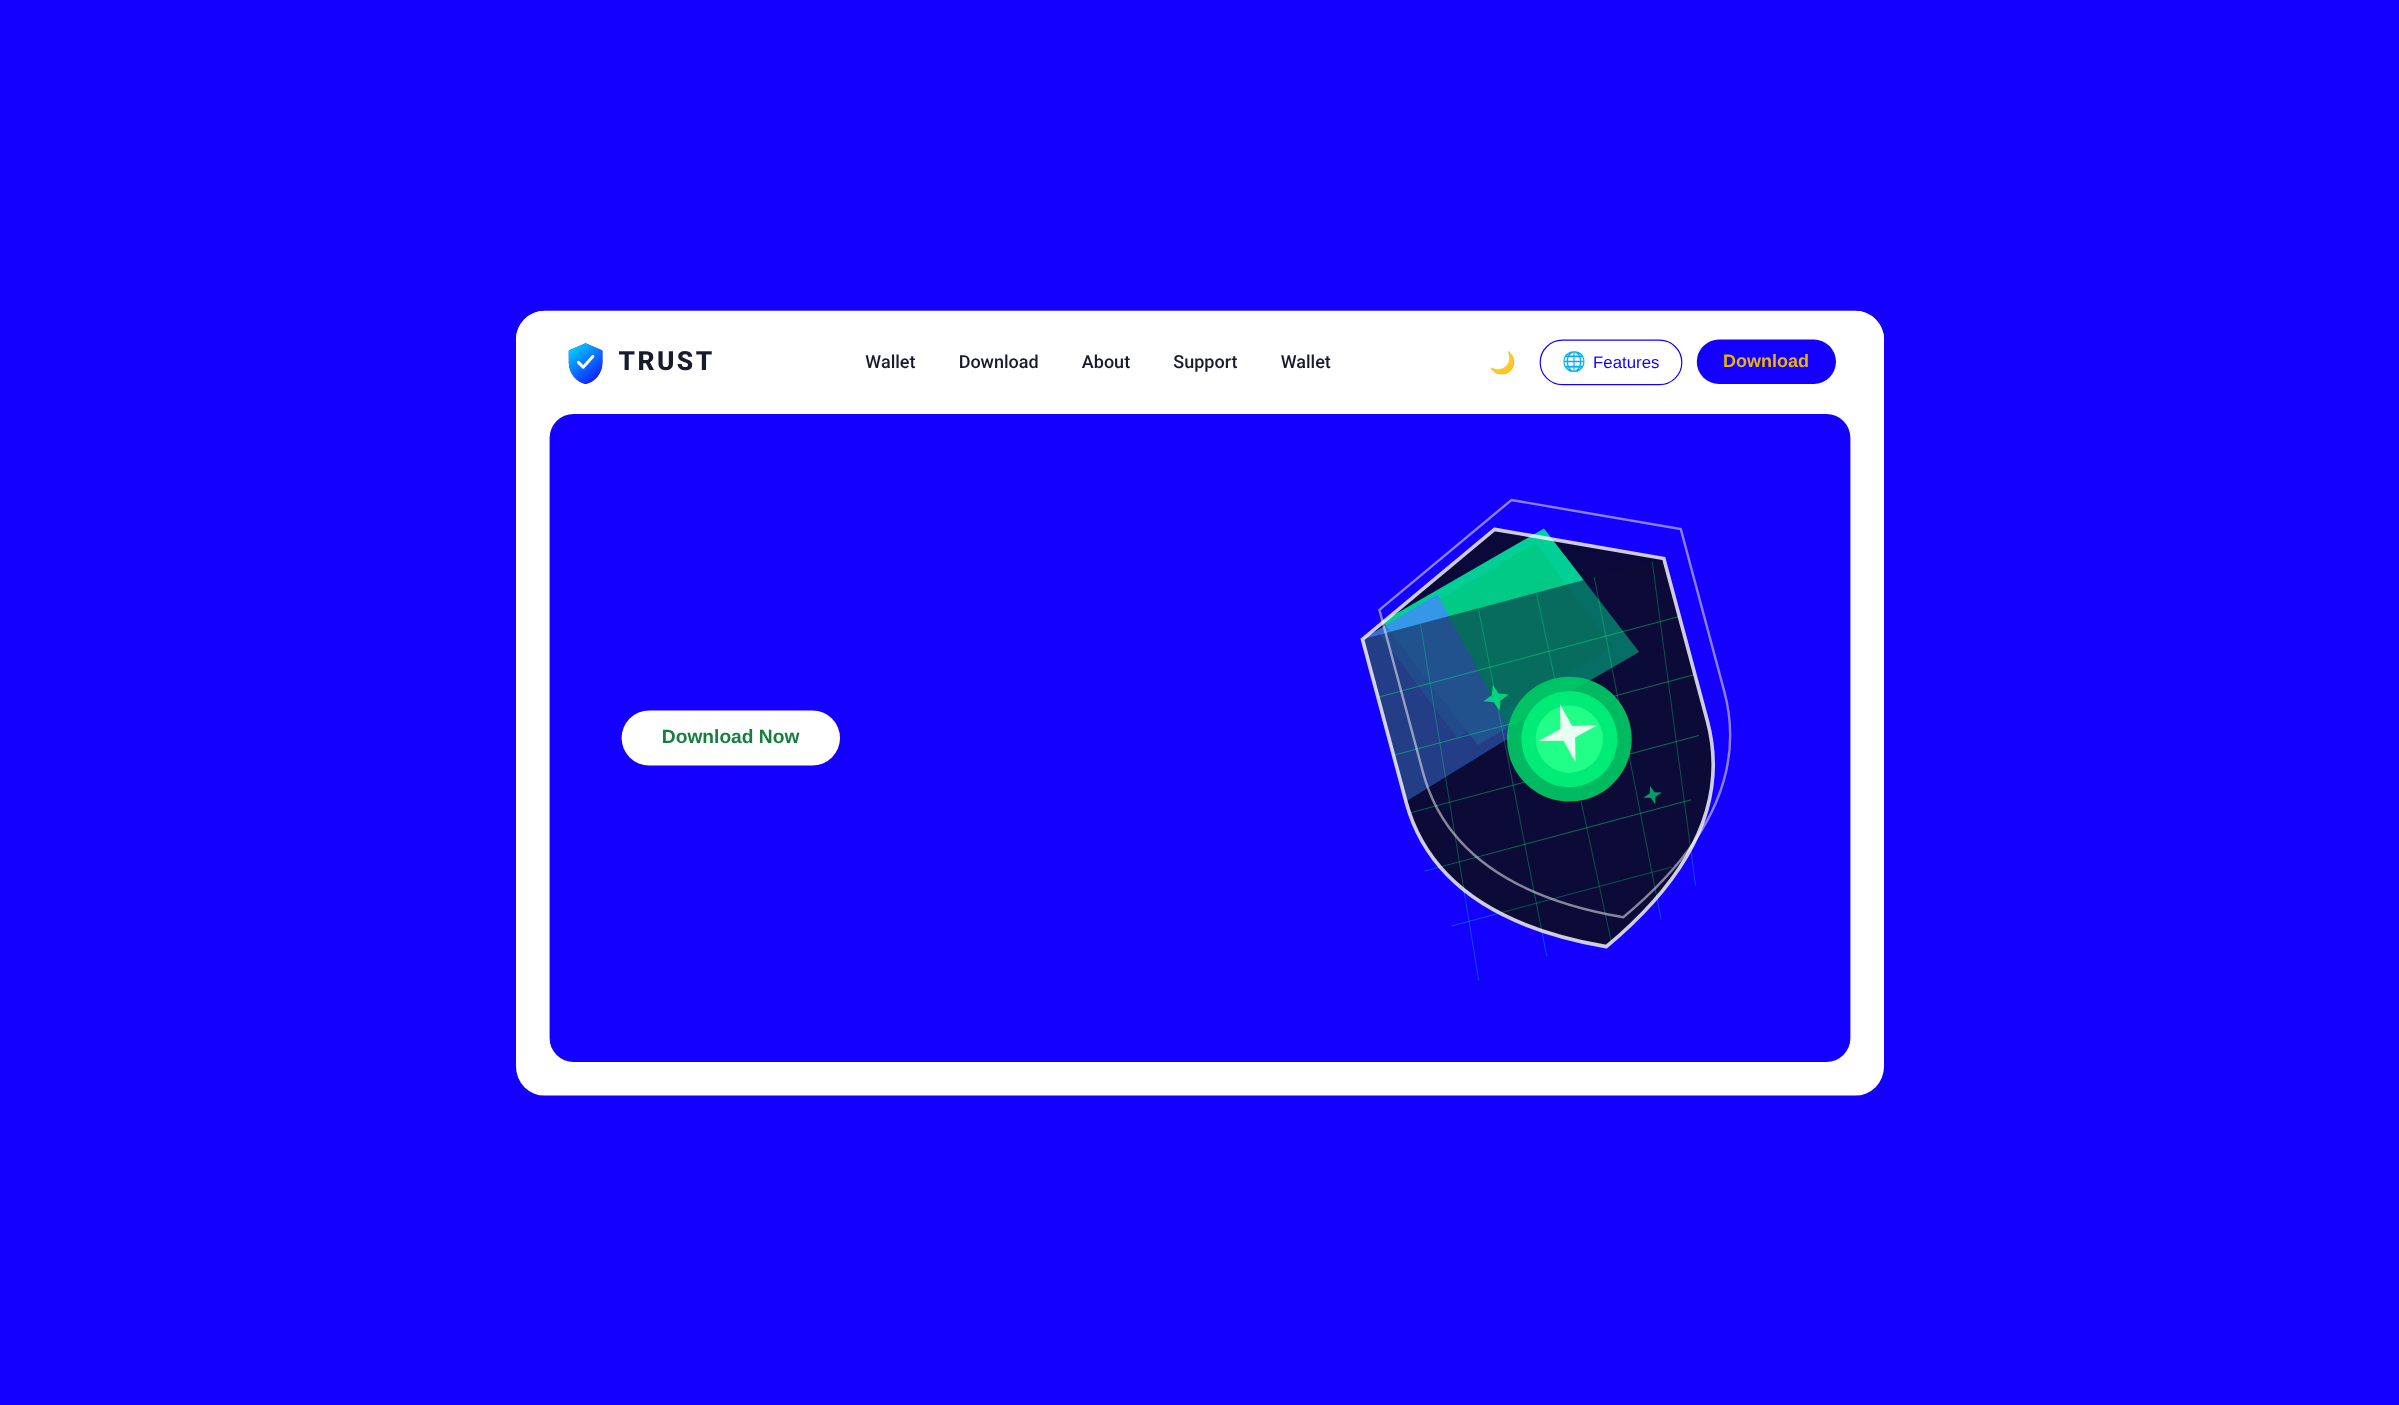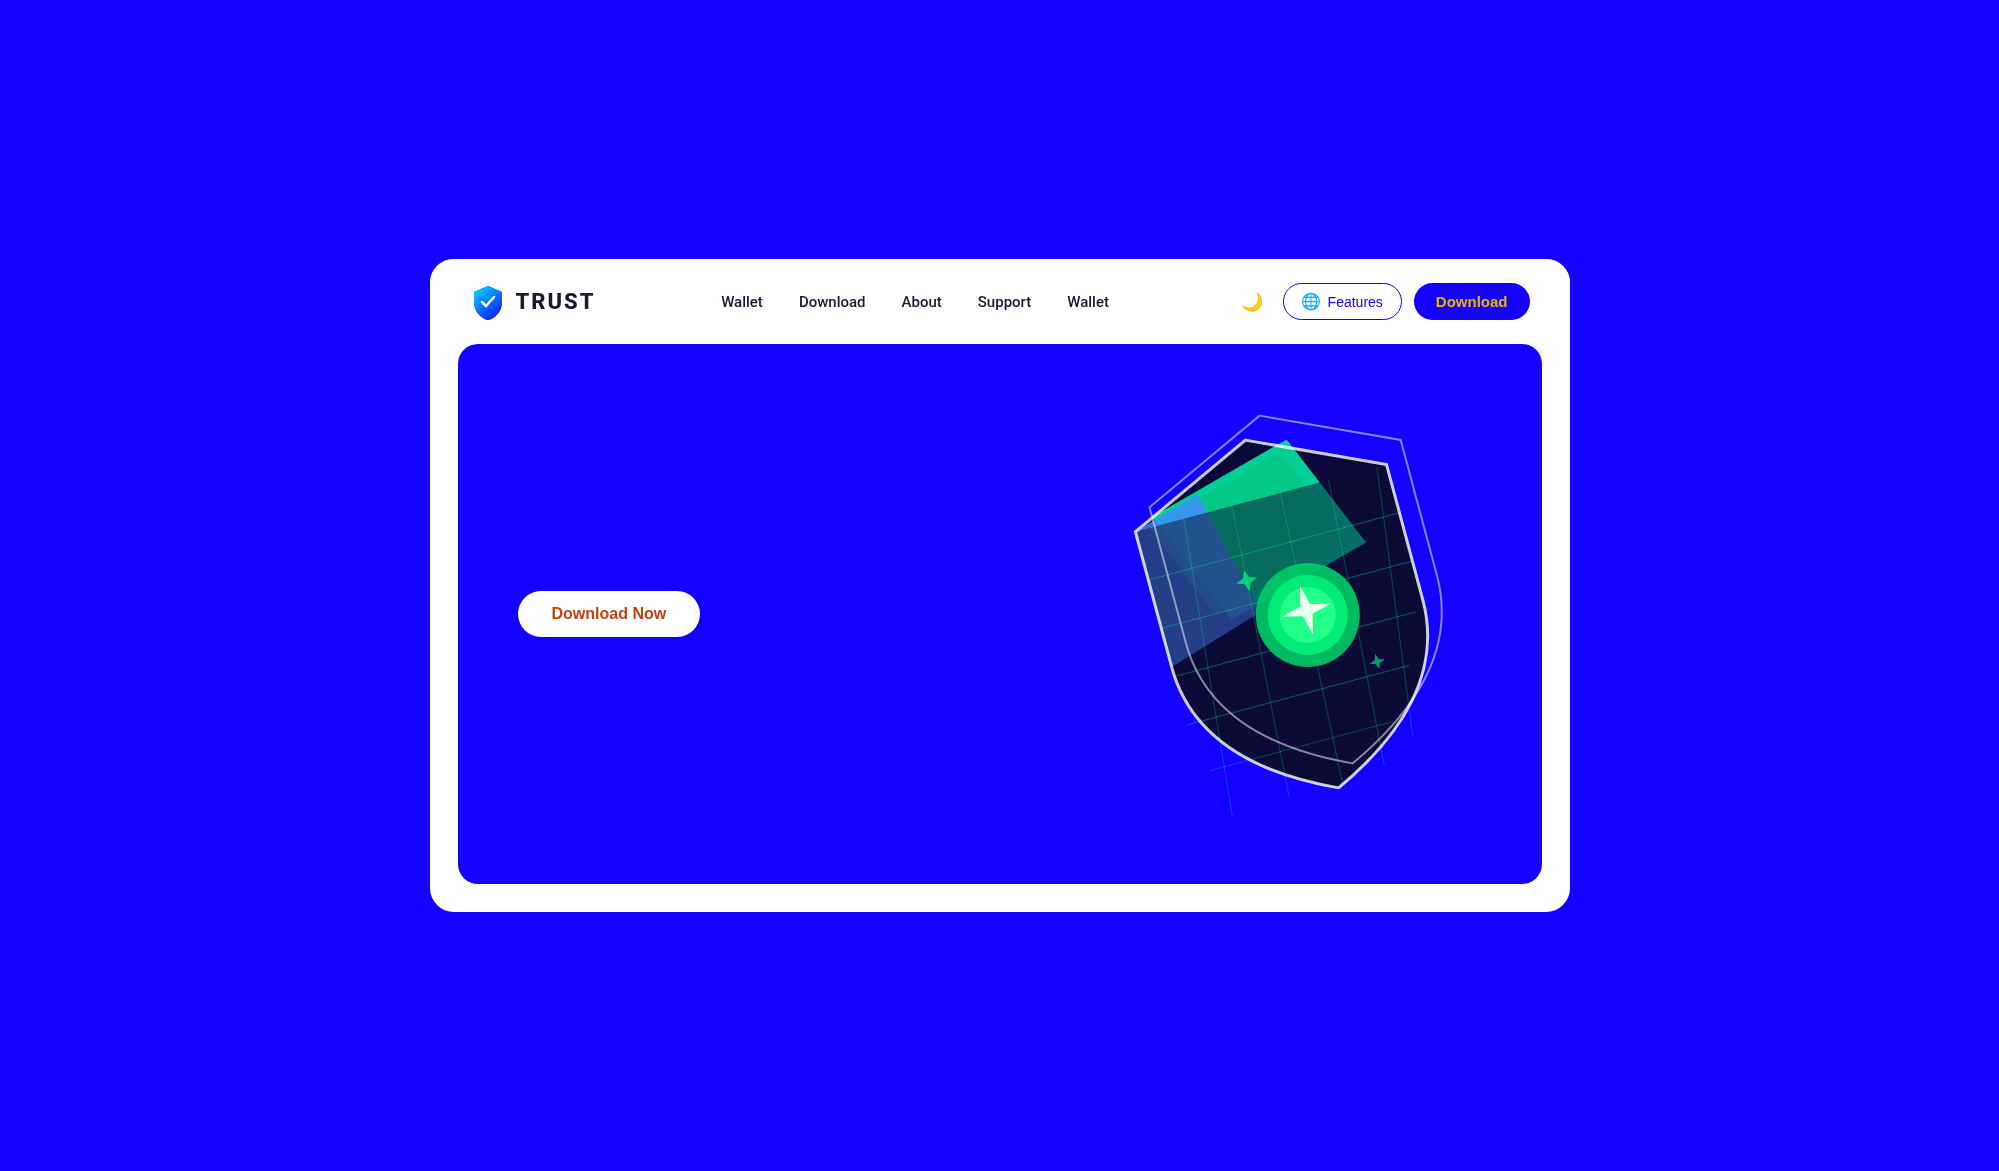--- a/index.html
+++ b/index.html
@@ -148,21 +148,21 @@
     .hero-description {
       font-size: 14.5px;
       color: rgba(255,255,255,0.85);
       line-height: 1.65;
       margin-bottom: 36px;
     }
 
     .hero-download-btn {
       padding: 14px 34px;
       background: #ffffff;
-      color: #c2410c;
+      color: #15803d;
       border: none;
       border-radius: 30px;
       font-size: 16px;
       font-weight: 700;
       cursor: pointer;
     }
 
     
     .hero-visual {
       position: relative;

